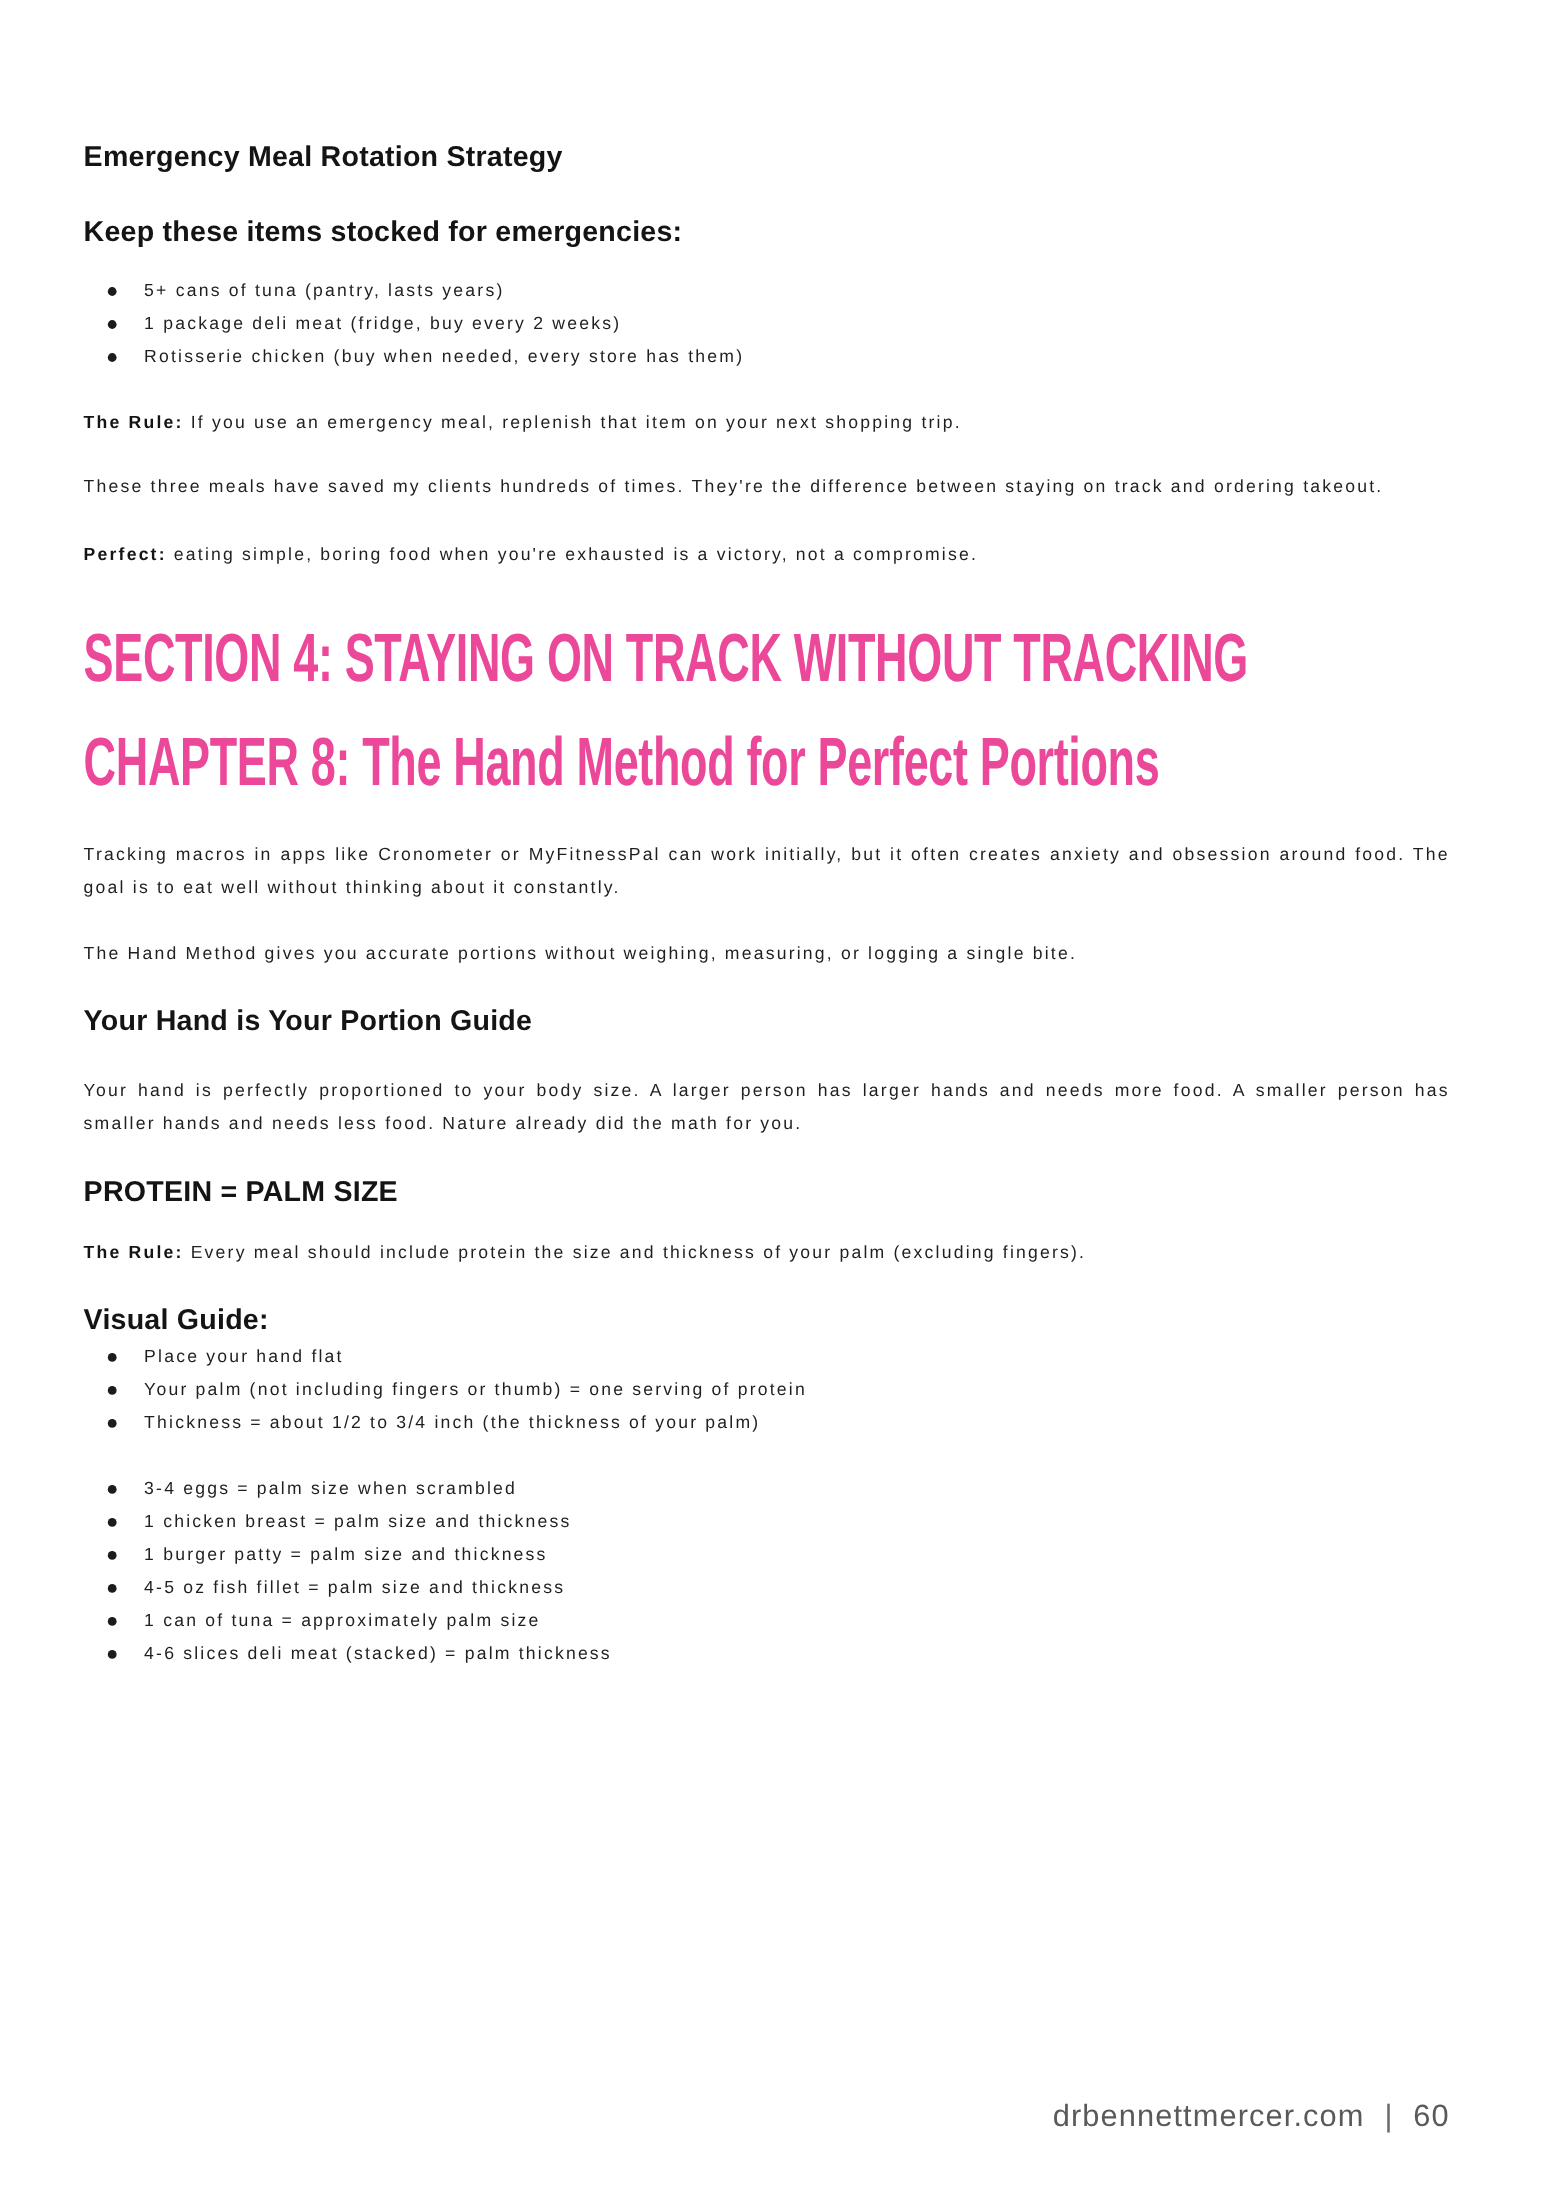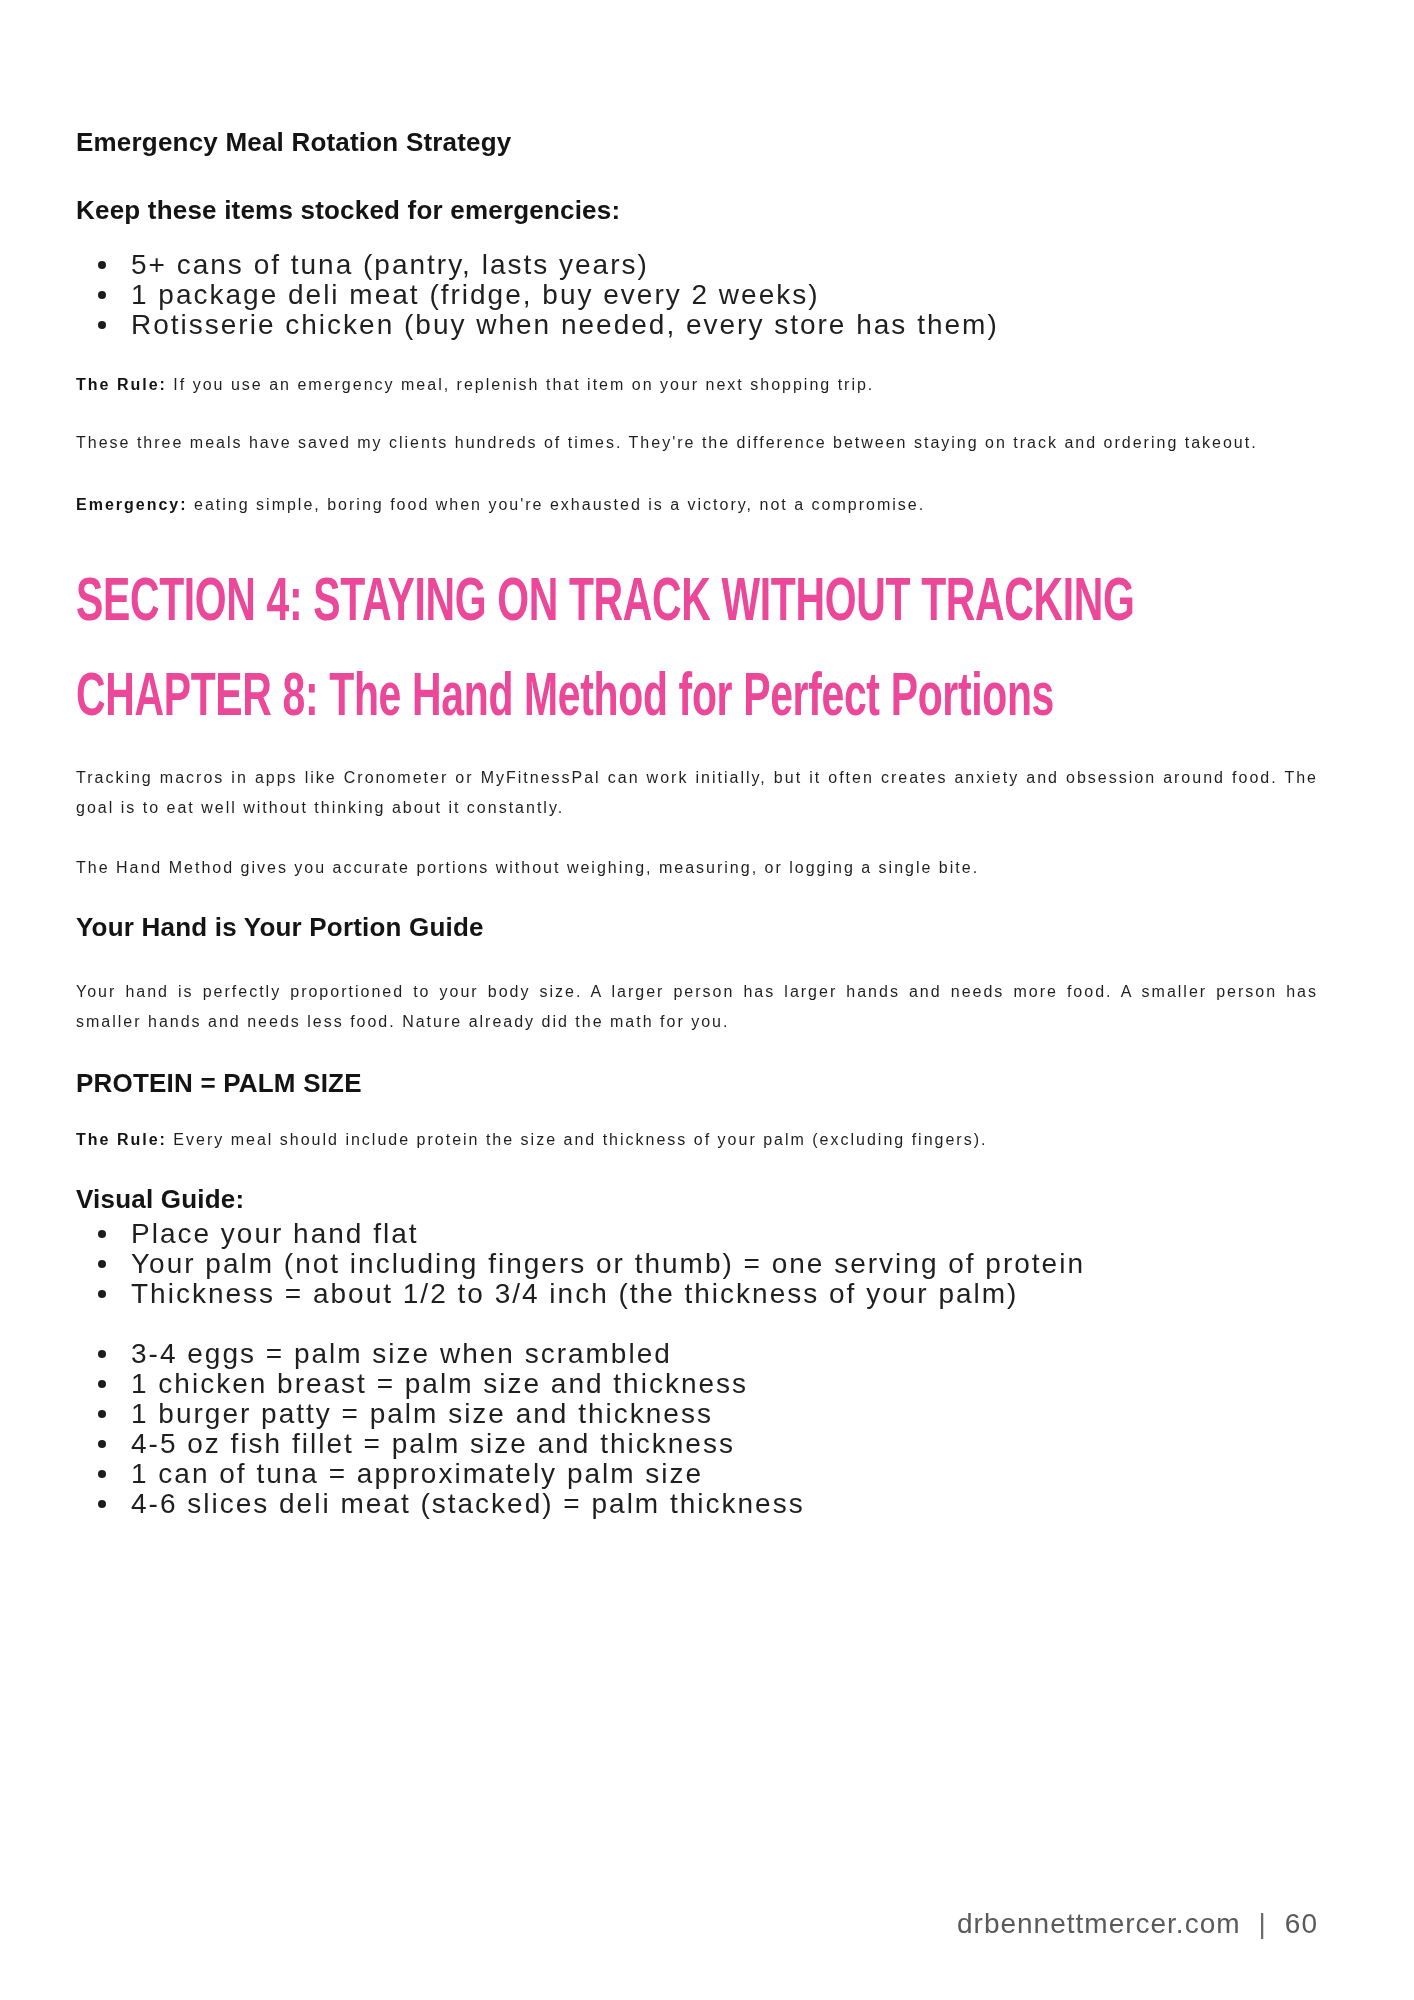--- a/index.html
+++ b/index.html
@@ -37,21 +37,21 @@
     display:inline-block;
     transform:scaleX(0.66);
     transform-origin:0 50%;
     white-space:nowrap;
     letter-spacing:-0.5px;
   }
 
   ul.bullets { list-style:none; margin:0; padding:0 0 0 55px; }
   ul.bullets li {
     position:relative;
-    font-size:28px; line-height:30px;
+    font-size:16px; line-height:30px;
     letter-spacing:2px;
     color:#1f1f1f;
   }
   ul.bullets li::before {
     content:"";
     position:absolute; left:-33px; top:11px;
     width:8px; height:8px; border-radius:50%;
     background:#1c1c1c;
   }
 
@@ -95,21 +95,21 @@
   <ul id="list-stock" class="bullets">
     <li><span>5+ cans of tuna (pantry, lasts years)</span></li>
     <li><span>1 package deli meat (fridge, buy every 2 weeks)</span></li>
     <li><span>Rotisserie chicken (buy when needed, every store has them)</span></li>
   </ul>
 
   <p id="p-rule"><strong>The Rule:</strong> <span>If you use an emergency meal, replenish that item on your next shopping trip.</span></p>
 
   <p id="p-saved">These three meals have saved my clients hundreds of times. They're the difference between staying on track and ordering takeout.</p>
 
-  <p id="p-remember"><strong>Emergency:</strong> <span>eating simple, boring food when you're exhausted is a victory, not a compromise.</span></p>
+  <p id="p-remember"><strong>Perfect:</strong> <span>eating simple, boring food when you're exhausted is a victory, not a compromise.</span></p>
 
   <h1 id="t-section" class="display"><span class="cond">SECTION 4: STAYING ON TRACK WITHOUT TRACKING</span></h1>
 
   <h1 id="t-chapter" class="display"><span class="cond">CHAPTER 8: The Hand Method for Perfect Portions</span></h1>
 
   <p id="p-intro1">Tracking macros in apps like Cronometer or MyFitnessPal can work initially, but it often creates anxiety and obsession around food. The goal is to eat well without thinking about it constantly.</p>
 
   <p id="p-intro2">The Hand Method gives you accurate portions without weighing, measuring, or logging a single bite.</p>
 
   <h3 id="h-hand">Your Hand is Your Portion Guide</h3>

